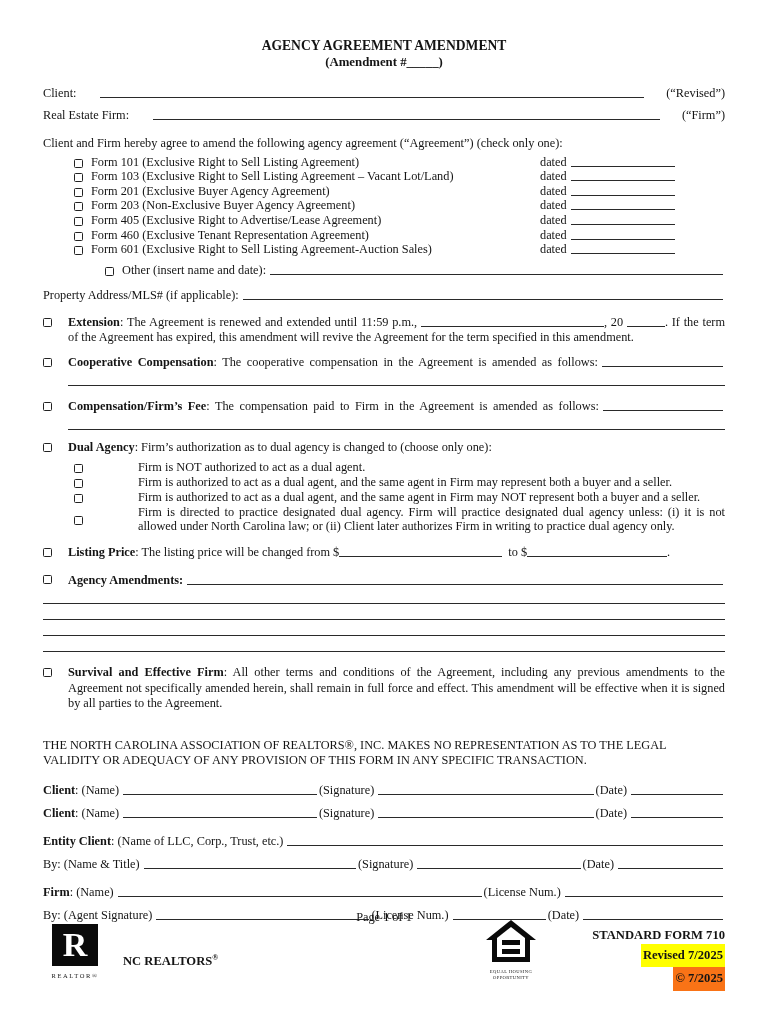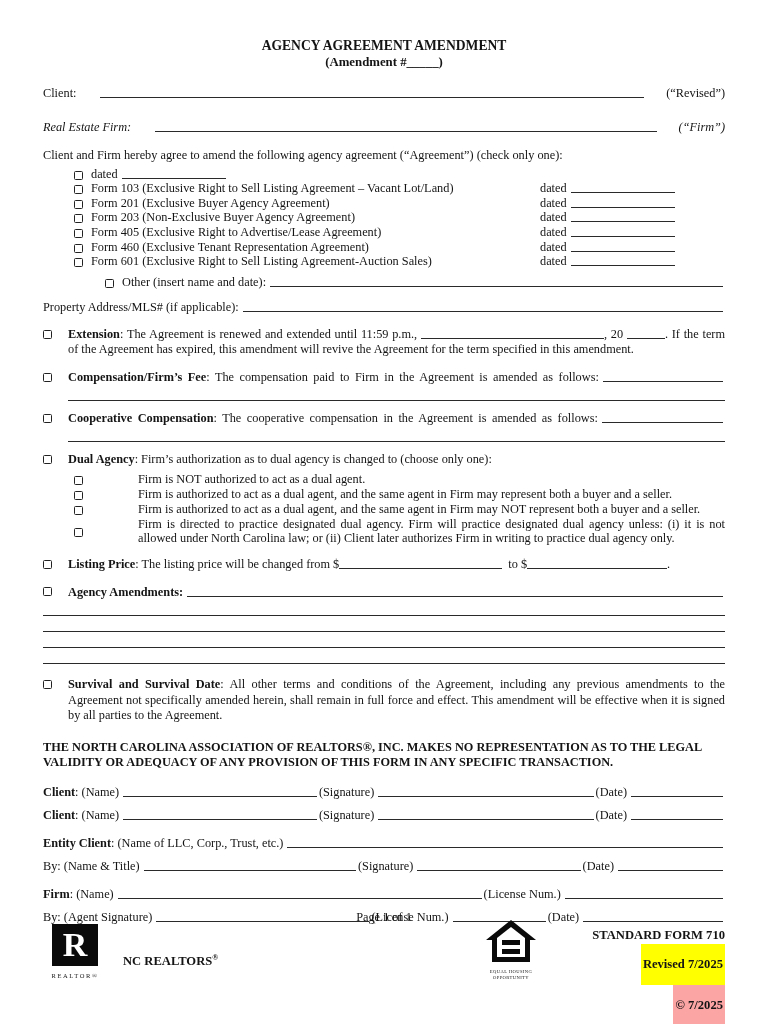--- a/index.html
+++ b/index.html
@@ -22,21 +22,21 @@
 
   .cb { flex:none; display:inline-block; width:9px; height:9px;
         border:1.4px solid #222; border-radius:1.5px; background:#fff; margin-bottom:2px; }
   .cb-col { flex:none; width:25px; padding-top:3px; }
   .sect { display:flex; align-items:flex-start; }
   .sect-body { flex:1 1 auto; }
   .just { text-align:justify; }
   .spread { word-spacing:2.4px; }
 
   .party-row { margin-top:16px;gap:20px; }
-  .party-row + .party-row { margin-top:19px;font-style:italic; }
+  .party-row + .party-row { margin-top:7px; }
   .intro { margin-top:13px; }
 
   .form-list { margin-top:4px; padding-left:31px; }
   .form-row { display:flex; align-items:flex-end; height:14.6px; padding-right:48px; white-space:nowrap; }
   .form-row .cb { margin-right:8px; }
   .form-label { flex:1 1 auto; }
   .dated { flex:none; width:137px; display:flex; align-items:flex-end; }
   .other-row { margin-top:6px; padding-left:31px; }
   .other-row .cb { margin-right:8px; }
   .property-row { margin-top:10px; }
@@ -44,21 +44,21 @@
   .mt-ext { margin-top:12px; }
   .mt-sec { margin-top:10px; }
   .opt { display:flex; align-items:center; margin-left:6px; line-height:14.8px;gap:47px; }
   .opt .cb { margin:2px 8px 0 0; }
   .opt-text { flex:1 1 auto; }
   .opts { margin-top:5px; }
 
   .oa-line { border-bottom:1.2px solid #2a2a2a; height:16px; }
   .oa-extra { margin-left:-25px; }
 
-  .disclaimer { margin-top:16px; line-height:15.5px;font-weight:bold; }
+  .disclaimer { margin-top:26px; line-height:15.5px; }
 
   .sig { margin-top:13px; }
   .sig-row { display:flex; align-items:flex-end; white-space:nowrap; line-height:16px; }
   .sig-row + .sig-row { margin-top:7px; }
   .gap12 { margin-top:12px !important; }
   .lbl { flex:none; }
   .w92 { flex:0 0 92px; }
   .w105 { flex:0 0 105px; }
 
   .footer { position:absolute; left:43px; right:42px; top:910px; height:110px; }
@@ -66,21 +66,21 @@
   .realtor-logo { position:absolute; left:4px; top:14px; width:56px; text-align:center; }
   .r-box { width:46px; height:42px; background:#0a0a0a; color:#fff; margin:0 auto;
            display:flex; align-items:center; justify-content:center;
            font-family:"Liberation Serif",serif; font-weight:bold; font-size:34px; line-height:1; }
   .r-cap { font-size:6.5px; letter-spacing:1.6px; margin-top:2px; white-space:nowrap; }
   .ncr { position:absolute; left:80px; top:40px; font-weight:bold; font-size:12.6px; }
   .ncr sup { font-size:8px; }
   .eho { position:absolute; left:437px; top:10px; width:62px; text-align:center; }
   .eho-cap { font-size:4.6px; letter-spacing:0.4px; line-height:5.5px; margin-top:1px; }
   .form-info { position:absolute; right:0; top:18px; text-align:right; font-weight:bold; font-size:12.6px; line-height:15.5px; }
-  .hl { display:inline-block; padding:13px 2px; }
+  .hl { display:inline-block; padding:4px 2px; }
 </style>
 </head>
 <body>
 
 <div class="page">
 
   <div class="center title">AGENCY AGREEMENT AMENDMENT</div>
   <div class="center subtitle">(Amendment #_____)</div>
 
   <div class="row party-row">
@@ -93,20 +93,21 @@
     <span class="fill"></span>
     <span class="lbl">(“Firm”)</span>
   </div>
 
   <div class="intro">Client and Firm hereby agree to amend the following agency agreement (“Agreement”) (check only one):</div>
 
   <div class="form-list">
 
       <div class="form-row">
         <span class="cb"></span>
+        <span class="form-label">Form 101 (Exclusive Right to Sell Listing Agreement)</span>
         <span class="dated">
           <span>dated</span>
           <span class="fill"></span>
         </span>
       </div>
 
       <div class="form-row">
         <span class="cb"></span>
         <span class="form-label">Form 103 (Exclusive Right to Sell Listing Agreement – Vacant Lot/Land)</span>
         <span class="dated">
@@ -174,36 +175,36 @@
 
   <div class="sect mt-ext">
     <span class="cb-col"><span class="cb"></span></span>
     <div class="sect-body just">
       <b>Extension</b><span>: The Agreement is renewed and extended until 11:59 p.m.,</span>
       <span class="bl" style="width:183px"></span><span>, 20</span>
       <span class="bl" style="width:38px"></span><span>. If the term of the Agreement has expired, this amendment will revive the Agreement for the term specified in this amendment.</span>
     </div>
   </div>
 
+  <div class="sect mt-sec">
+    <span class="cb-col"><span class="cb"></span></span>
+    <div class="sect-body">
+      <div class="row spread">
+        <span class="lbl"><b>Cooperative Compensation</b><span>: The cooperative compensation in the Agreement is amended as follows:</span></span>
+        <span class="fill"></span>
+      </div>
+      <div class="rule"></div>
+    </div>
+  </div>
+
   <div class="sect" style="margin-top:13px">
     <span class="cb-col"><span class="cb"></span></span>
     <div class="sect-body">
       <div class="row spread">
         <span class="lbl"><b>Compensation/Firm’s Fee</b><span>: The compensation paid to Firm in the Agreement is amended as follows:</span></span>
-        <span class="fill"></span>
-      </div>
-      <div class="rule"></div>
-    </div>
-  </div>
-
-  <div class="sect mt-sec">
-    <span class="cb-col"><span class="cb"></span></span>
-    <div class="sect-body">
-      <div class="row spread">
-        <span class="lbl"><b>Cooperative Compensation</b><span>: The cooperative compensation in the Agreement is amended as follows:</span></span>
         <span class="fill"></span>
       </div>
       <div class="rule"></div>
     </div>
   </div>
 
   <div class="sect mt-sec">
     <span class="cb-col"><span class="cb"></span></span>
     <div class="sect-body">
       <div>
@@ -260,21 +261,21 @@
         <div class="oa-line"></div>
         <div class="oa-line"></div>
         <div class="oa-line"></div>
       </div>
     </div>
   </div>
 
   <div class="sect" style="margin-top:13px">
     <span class="cb-col"><span class="cb"></span></span>
     <div class="sect-body just" style="line-height:15.5px">
-      <b>Survival and Survival Date</b><span>: All other terms and conditions of the Agreement, including any previous amendments to the Agreement not specifically amended herein, shall remain in full force and effect. This amendment will be effective when it is signed by all parties to the Agreement.</span>
+      <b>Survival and Effective Firm</b><span>: All other terms and conditions of the Agreement, including any previous amendments to the Agreement not specifically amended herein, shall remain in full force and effect. This amendment will be effective when it is signed by all parties to the Agreement.</span>
     </div>
   </div>
 
   <div class="disclaimer">THE NORTH CAROLINA ASSOCIATION OF REALTORS®, INC. MAKES NO REPRESENTATION AS TO THE LEGAL VALIDITY OR ADEQUACY OF ANY PROVISION OF THIS FORM IN ANY SPECIFIC TRANSACTION.</div>
 
   <div class="sig">
     <div class="sig-row">
       <span class="lbl"><b>Client</b><span>: (Name)</span></span>
       <span class="fill" style="flex-grow:0.9"></span>
       <span class="lbl">(Signature)</span>
@@ -343,17 +344,17 @@
       </svg>
       <div class="eho-cap">
         <div>EQUAL HOUSING</div>
         <div>OPPORTUNITY</div>
       </div>
     </div>
 
     <div class="form-info">
       <div>STANDARD FORM 710</div>
       <div><span class="hl" style="background: rgb(255, 255, 0);">Revised 7/2025</span></div>
-      <div><span class="hl" style="background: #fca5a5;">© 7/2025</span></div>
+      <div><span class="hl" style="background: #f97316;">© 7/2025</span></div>
     </div>
   </div>
 
 </div>
 
 </body></html>

